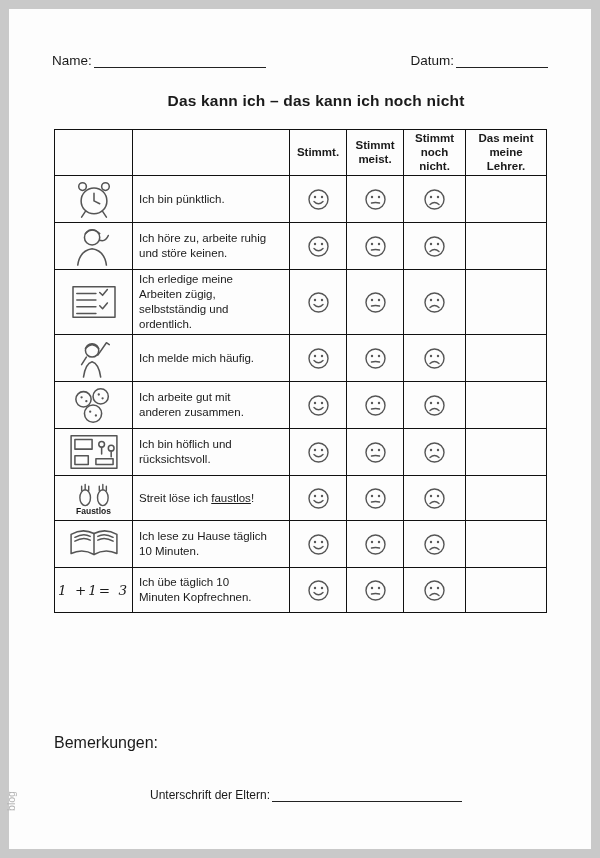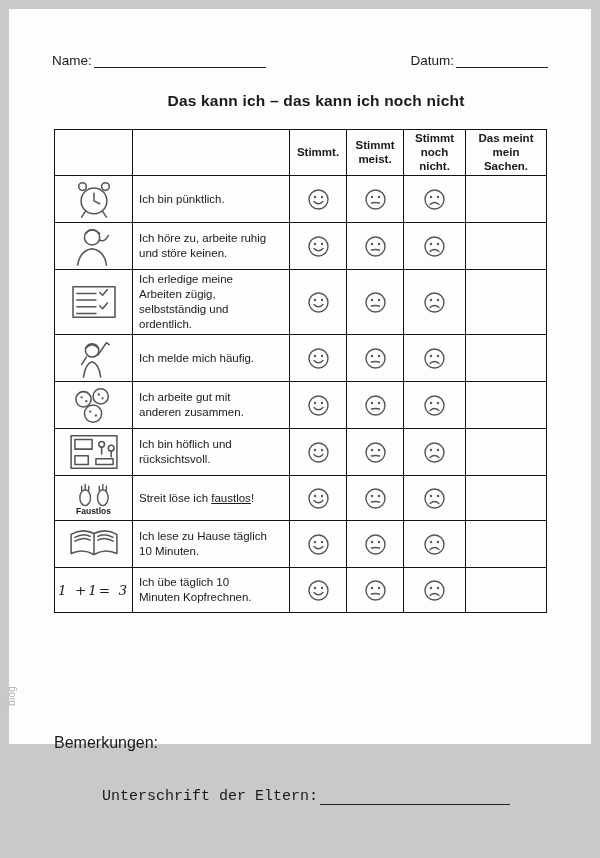--- a/index.html
+++ b/index.html
@@ -6,21 +6,21 @@
   html,body { width:600px; height:858px; }
   body {
     background:#c9c9c9;
     font-family:"Liberation Sans", sans-serif;
     color:#1a1a1a;
     position:relative;
     overflow:hidden;
   }
   .page {
     position:absolute; left:9px; top:9px;
-    width:582px; height:735px;
+    width:582px; height:840px;
     background:#fdfdfd;
   }
   .top-row {
     position:absolute; top:44px; left:43px; right:43px;
     display:flex; justify-content:space-between; align-items:flex-end;
     font-size:13.5px;
   }
   .fill-line {
     display:inline-block;
     border-bottom:1.5px solid #222;
@@ -53,21 +53,21 @@
   .smiley-cell { text-align:center; }
   .smiley { width:23px; height:23px; display:inline-block; vertical-align:middle; }
   .rowicon { width:62px; height:42px; display:inline-block; vertical-align:middle;
              stroke:#555; fill:none; stroke-width:1.6; stroke-linecap:round; stroke-linejoin:round; }
   .rowicon .dot { fill:#555; stroke:none; }
   .u { text-decoration:underline; }
   .icon-caption { font-size:8.5px; font-weight:bold; text-align:center; margin-top:-4px; }
   .math-text { font-family:"DejaVu Serif", serif; font-style:italic; font-size:13.5px;
                text-align:center; letter-spacing:2px; }
   .bemerkungen { position:absolute; top:725px; left:45px; font-size:16px; }
-  .unterschrift { position:absolute; top:779px; left:12px; right:0; text-align:center; font-size:15px;font-family:Liberation Mono, monospace; }
+  .unterschrift { position:absolute; top:779px; left:12px; right:0; text-align:center; font-size:12px; }
   .sig-line { width:190px; }
   .watermark {
     position:absolute; left:-8px; bottom:42px;
     transform:rotate(-90deg); transform-origin:center;
     color:#b3b3b3; font-size:10.5px;
   }
   .smiley-sym { stroke:#555; fill:none; stroke-width:1.4; stroke-linecap:round; }
   .smiley-sym .eye { fill:#555; stroke:none; }
 </style>
 </head>
@@ -118,21 +118,21 @@
         <col class="s2-col">
         <col class="t-col">
     </colgroup>
     <thead>
       <tr>
         <th></th>
         <th></th>
         <th>Stimmt.</th>
         <th>Stimmt meist.</th>
         <th>Stimmt noch nicht.</th>
-        <th>Das meint mein Sachen.</th>
+        <th>Das meint meine Lehrer.</th>
       </tr>
     </thead>
     <tbody>
 
       <tr>
         <td class="icon-cell">
           <svg class="rowicon" viewBox="0 0 64 44">
             <circle cx="32" cy="24" r="13.5"></circle>
             <circle cx="20" cy="9" r="4"></circle>
               <circle cx="44" cy="9" r="4"></circle>

